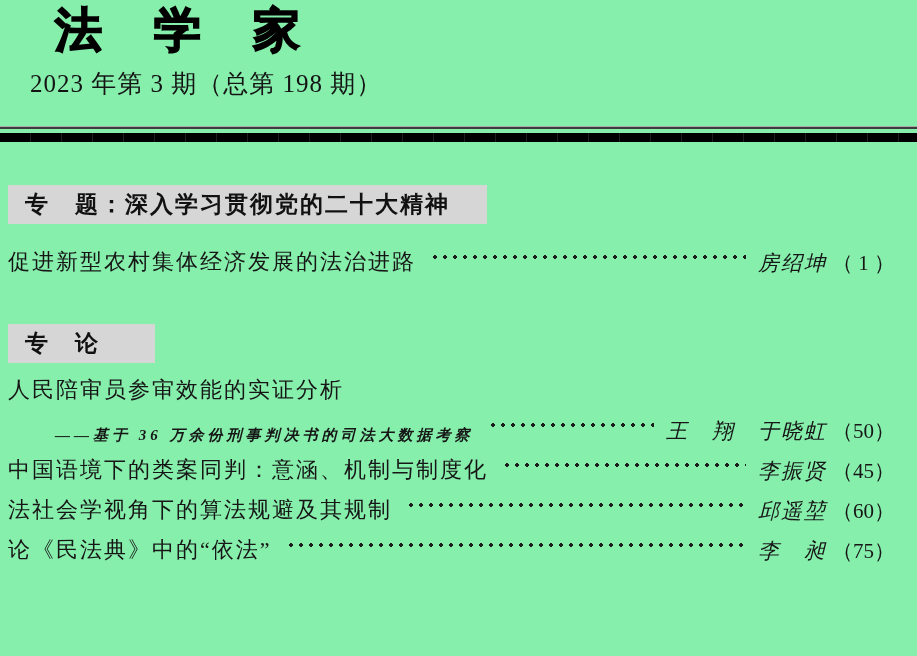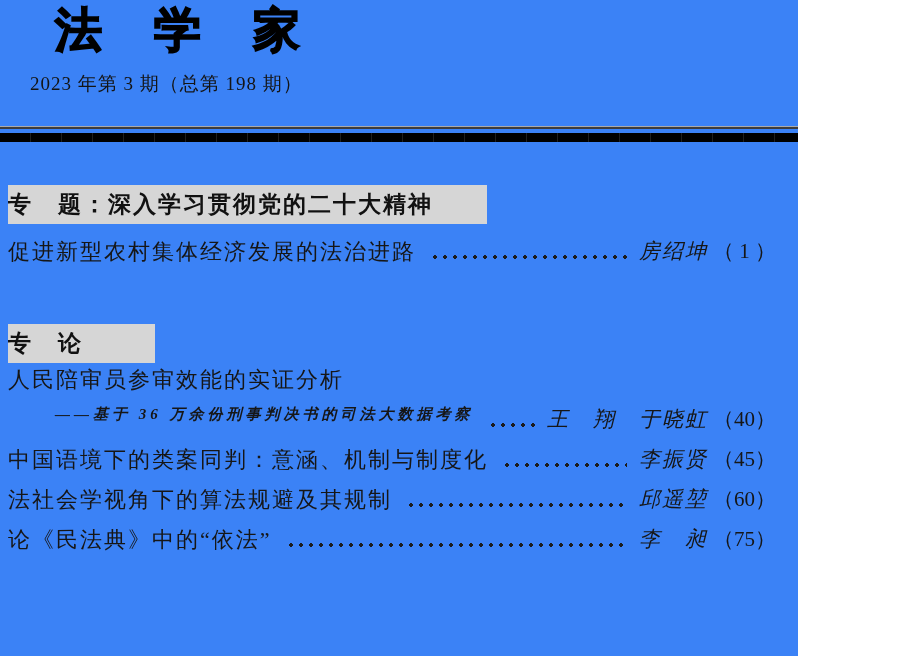--- a/index.html
+++ b/index.html
@@ -1,21 +1,21 @@
 <!DOCTYPE html>
 <html><head>
 <meta charset="utf-8">
 <style>
   * { margin: 0; padding: 0; box-sizing: border-box; }
   html, body { background: #ffffff; }
   .page {
     position: relative;
-    width: 798px;
+    width: 917px;
     height: 656px;
-    background: #3b82f6;
+    background: #86efac;
     overflow: hidden;
     color: #141414;
     font-family: "Liberation Serif", "DejaVu Serif", serif;
   }
   
   .journal-title {
     margin: 2px 0 0 55px;
     height: 58px;
     line-height: 56px;
     font-size: 47px;
@@ -24,59 +24,60 @@
     white-space: nowrap;
     color: #000;
     -webkit-text-stroke: 1.6px #000;
     font-family: "Liberation Sans", "DejaVu Sans", sans-serif;
   }
   .issue-row {
     display: flex;
     justify-content: space-between;
     align-items: baseline;
     margin: 12px 28px 0 30px;
-    font-size: 19px;
+    font-size: 25px;
     line-height: 24px;
     letter-spacing: 1px;
   }
   
   .rule-thin {
     margin-top: 30px;
     height: 3px;
     background: linear-gradient(#aaaaaa 0 40%, #3c3c3c 40% 100%);
   }
   .rule-thick {
     margin-top: 4px;
     height: 9px;
     background: repeating-linear-gradient(90deg, #000000 0 30px, #1f1f1f 30px 31px);
   }
   
   .section-header {
     display: flex;
     align-items: center;
     height: 39px;
     margin-left: 8px;
+    padding-left: 17px;
     background: #d6d6d6;
     font-family: "Liberation Sans", "DejaVu Sans", sans-serif;
     font-weight: bold;
     font-size: 23px;
     letter-spacing: 2px;
     color: #111;
     white-space: nowrap;
   }
   .hdr-wide   { min-width: 479px; width: 479px; }
   .hdr-narrow { min-width: 147px; width: 147px; text-align: center; }
   .sec-topic  { margin-top: 43px; }
   .sec-lun    { margin-top: 47px; }
   .toc { display: block; }
   .toc-block-1 { margin-top: 13px; }
   .toc-block-2 { margin-top: 2px; }
   .toc-row {
     display: flex;
-    align-items: flex-start;
+    align-items: flex-end;
     height: 40px;
     padding: 0 22px 0 8px;
     white-space: nowrap;
   }
   .toc-title {
     font-size: 22px;
     letter-spacing: 2px;
     color: #161616;
     flex: 0 0 auto;
   }
@@ -148,21 +149,21 @@
         <span>专　论</span>
       </div>
       <div class="toc-block-2">
         <div class="toc-row">
           <span class="toc-title">人民陪审员参审效能的实证分析</span>
         </div>
         <div class="toc-row">
           <span class="toc-subtitle">——基于 36 万余份刑事判决书的司法大数据考察</span>
           <span class="leader"></span>
           <span class="authors">王　翔　于晓虹</span>
-          <span class="pageno">（40）</span>
+          <span class="pageno">（50）</span>
         </div>
         <div class="toc-row">
           <span class="toc-title">中国语境下的类案同判：意涵、机制与制度化</span>
           <span class="leader"></span>
           <span class="authors">李振贤</span>
           <span class="pageno">（45）</span>
         </div>
         <div class="toc-row">
           <span class="toc-title">法社会学视角下的算法规避及其规制</span>
           <span class="leader"></span>

